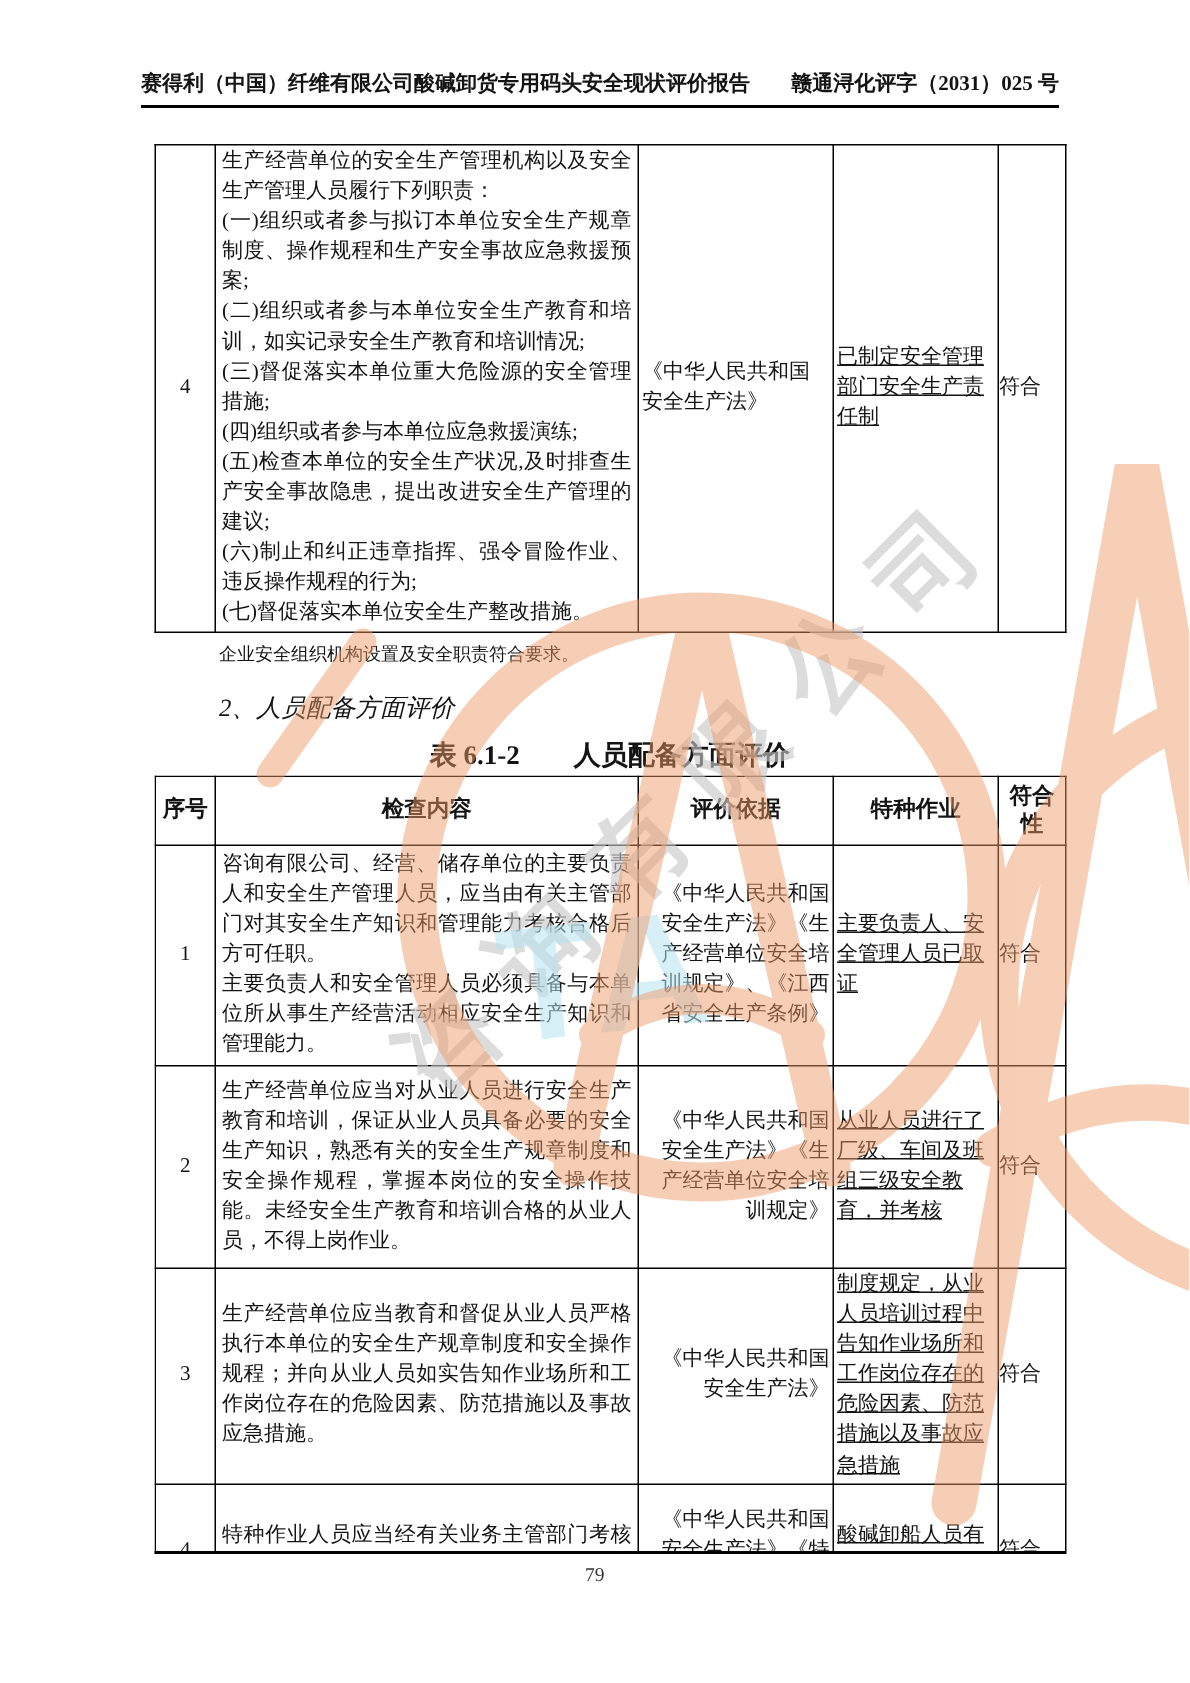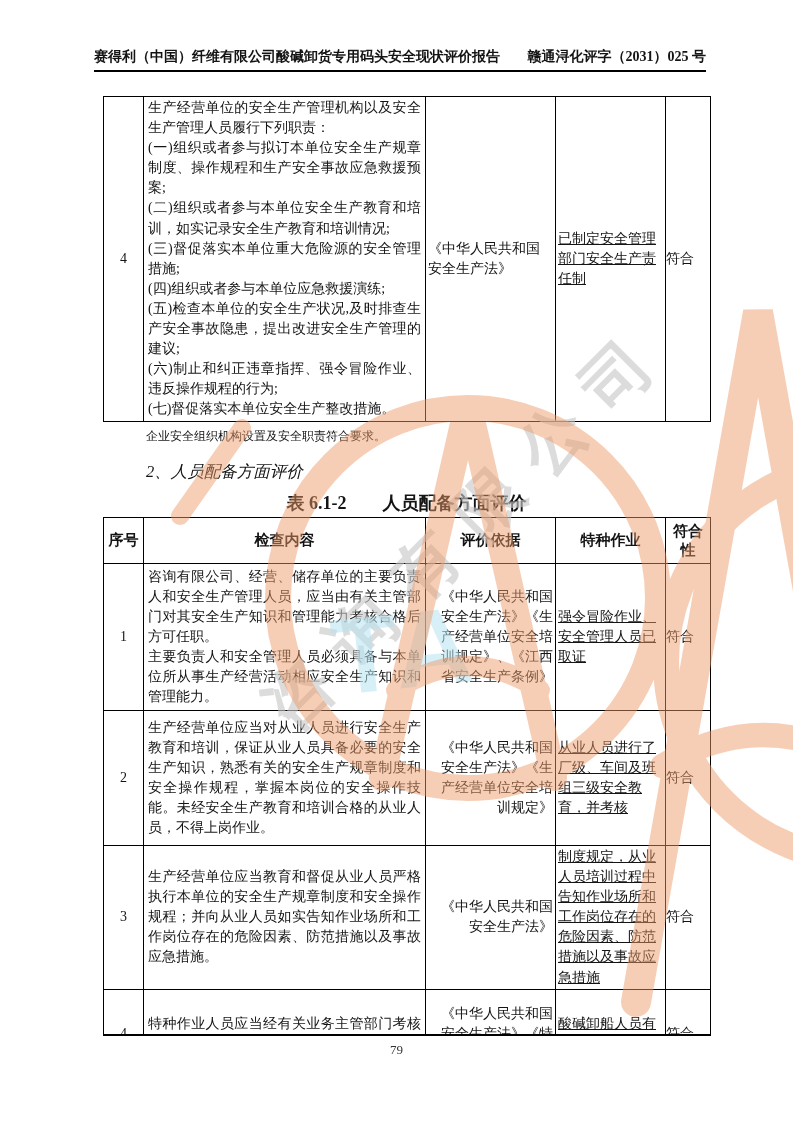--- a/index.html
+++ b/index.html
@@ -107,21 +107,21 @@
         <th>检查内容</th>
         <th>评价依据</th>
         <th>特种作业</th>
         <th>符合性</th>
       </tr>
       <tr style="height:147px">
         <td class="seq">1</td>
         <td class="content">咨询有限公司、经营、储存单位的主要负责人和安全生产管理人员，应当由有关主管部门对其安全生产知识和管理能力考核合格后方可任职。
 主要负责人和安全管理人员必须具备与本单位所从事生产经营活动相应安全生产知识和管理能力。</td>
         <td class="basis-center">《中华人民共和国安全生产法》《生产经营单位安全培训规定》、《江西省安全生产条例》</td>
-        <td class="situation">强令冒险作业、安全管理人员已取证</td>
+        <td class="situation">主要负责人、安全管理人员已取证</td>
         <td class="conf">符合</td>
       </tr>
       <tr style="height:135px">
         <td class="seq">2</td>
         <td class="content">生产经营单位应当对从业人员进行安全生产教育和培训，保证从业人员具备必要的安全生产知识，熟悉有关的安全生产规章制度和安全操作规程，掌握本岗位的安全操作技能。未经安全生产教育和培训合格的从业人员，不得上岗作业。</td>
         <td class="basis-center">《中华人民共和国安全生产法》《生产经营单位安全培训规定》</td>
         <td class="situation">从业人员进行了厂级、车间及班组三级安全教育，并考核</td>
         <td class="conf">符合</td>
       </tr>
       <tr style="height:140px">

